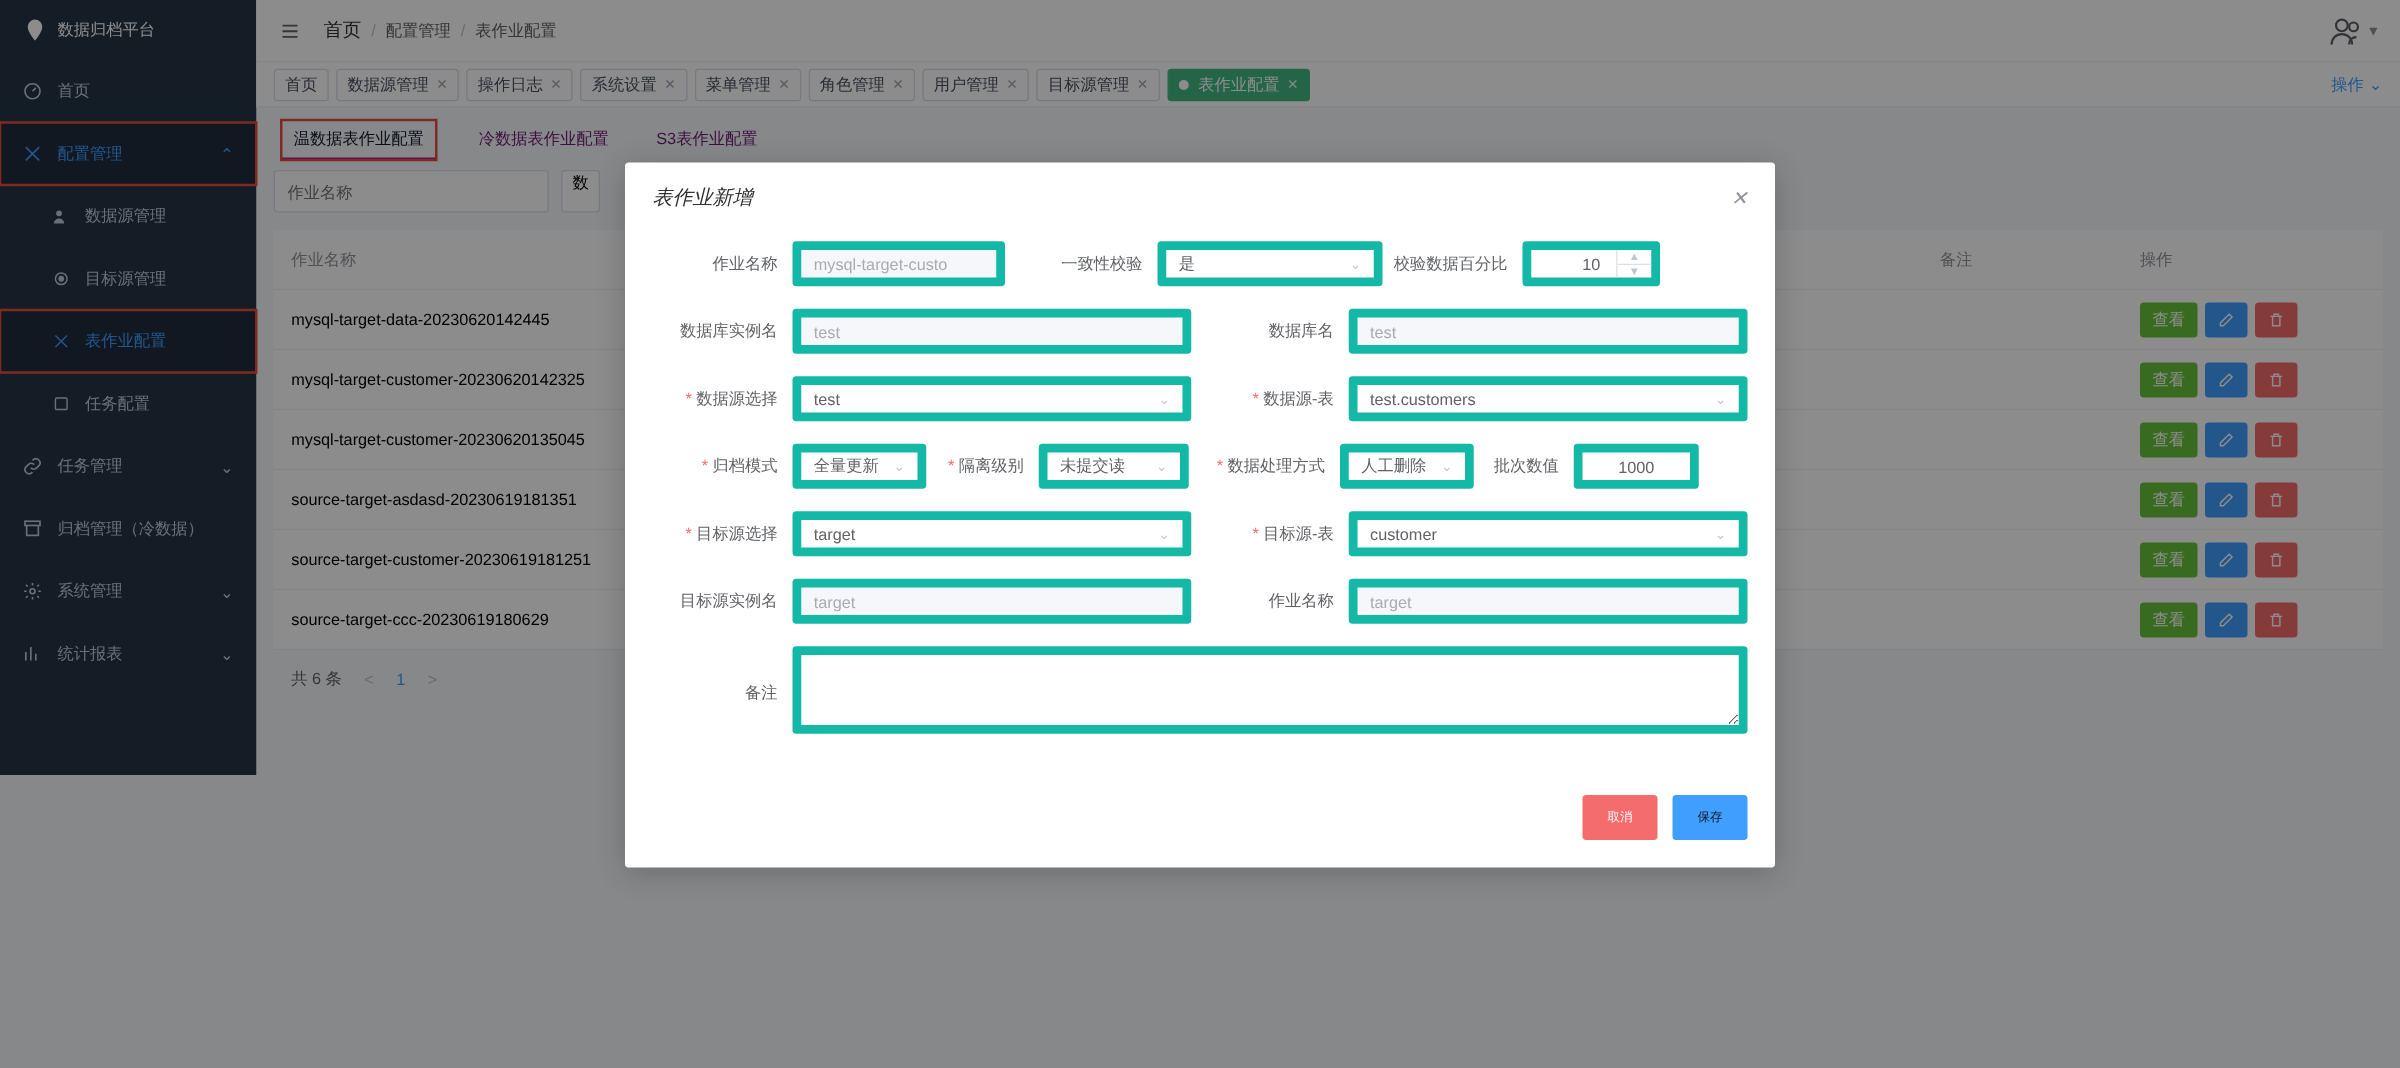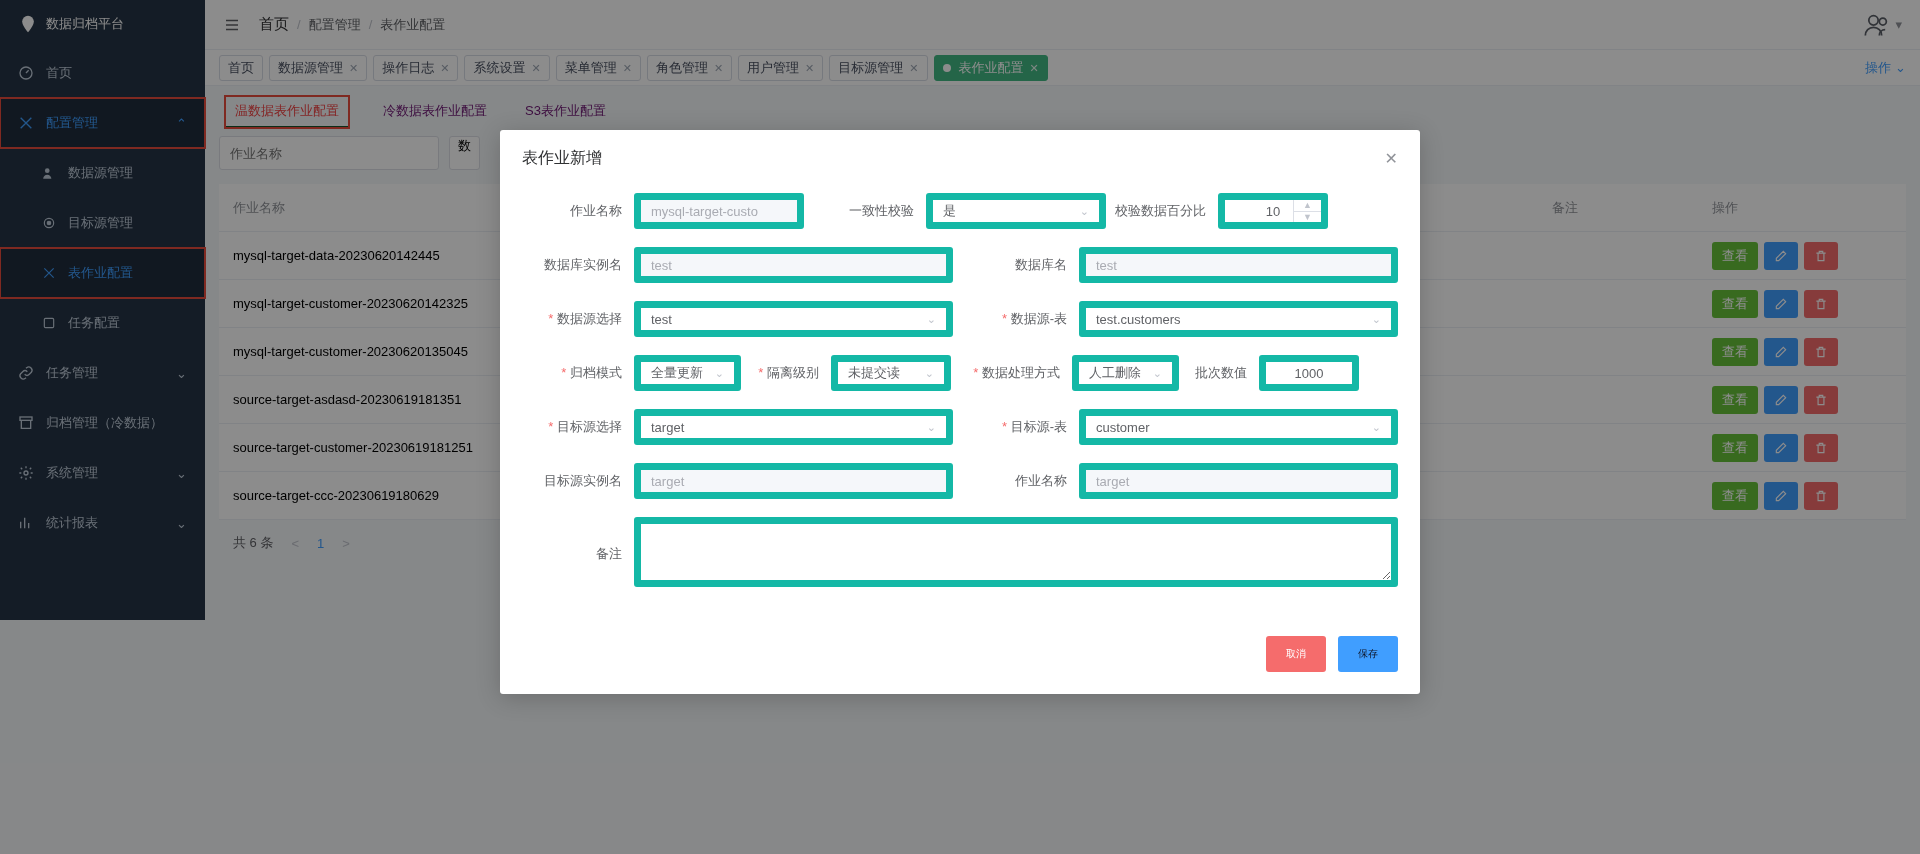--- a/index.html
+++ b/index.html
@@ -29,21 +29,21 @@
 .tab .x { color:#9ea7b4; font-size:11px;}
 .tab.active { background:#42b983; color:#fff; border-color:#42b983;}
 .tab.active .dot { width:8px;height:8px;border-radius:50%;background:#fff;display:inline-block;margin-right:2px;}
 .tab.active .x{ color:#e7f6ef;}
 .tabstrip .ops { margin-left:auto; color:#409eff; font-size:12px; display:flex; align-items:center; gap:4px;}
 
 
 .inner { position:absolute; left:205px; top:86px; right:0; bottom:0; padding:0 14px;}
 .subtabs { display:flex; gap:30px; padding:10px 6px 0 6px;}
 .subtab { color:#701a75; padding:6px 4px; cursor:pointer; }
-.subtab.active { color:#ef4444; border-bottom:2px solid #14532d;}
+.subtab.active { color:#0f172a; border-bottom:2px solid #a21caf;}
 .subtab.boxed { outline:2px solid #e74c3c; outline-offset:-1px; padding:6px 10px;}
 .toolbar { margin-top:8px; display:flex; gap:10px;}
 .toolbar input { height:34px; border:1px solid #dcdfe6; border-radius:3px; padding:0 10px; width:220px;}
 .toolbar .cut { height:34px; border:1px solid #dcdfe6; border-radius:3px; padding:0 8px; background:#fff;}
 
 
 .table { margin-top:14px; background:#fff; }
 .row { display:flex; align-items:center; height:48px; border-bottom:1px solid #ebeef5; padding:0 14px;}
 .row.head { color:#909399; font-weight:500;}
 .col-name { flex:1;}
@@ -52,21 +52,21 @@
 .col-ops  { width:180px; display:flex; gap:6px;}
 .btn { height:28px; border:none; border-radius:3px; color:#fff; padding:0 10px; cursor:pointer; display:flex; align-items:center; justify-content:center;}
 .btn.green{background:#67c23a;} .btn.blue{background:#409eff;width:34px;} .btn.red{background:#f56c6c;width:34px;}
 .pager { padding:14px; display:flex; align-items:center; gap:18px; color:#606266;}
 .pager .pg { color:#409eff; font-weight:500;}
 .pager .arrow{color:#c0c4cc;cursor:pointer;}
 
 
 .mask{position:absolute;inset:0;background:rgba(0,0,0,.45);}
 .modal{position:absolute;left:50%;top:130px;transform:translateX(-50%);width:920px;background:#fff;border-radius:3px;box-shadow:0 4px 24px rgba(0,0,0,.2);}
-.modal-hd{padding:18px 22px;display:flex;align-items:center;}
+.modal-hd{padding:18px 22px;display:flex;align-items:center;font-style:italic;}
 .modal-hd .ttl{font-size:16px;color:#303133;}
 .modal-hd .close{margin-left:auto;color:#909399;cursor:pointer;font-size:16px;}
 .modal-bd{padding:6px 22px 12px 22px;}
 .form-row{display:flex;align-items:center;margin-bottom:18px;gap:0;}
 .flab{width:112px;text-align:right;padding-right:12px;color:#606266;white-space:nowrap;}
 .req::before{content:"* ";color:#f56c6c;}
 .fctl{flex:1;}
 .fld, .sel, .num, .ta { width:100%; height:36px; border:7px solid #14b8a6; border-radius:3px; padding:0 10px; color:#606266; background:#fff; }
 .fld[readonly]{background:#f5f7fa;color:#a9abb2;}
 .sel{position:relative;display:flex;align-items:center;justify-content:space-between;cursor:pointer;}

